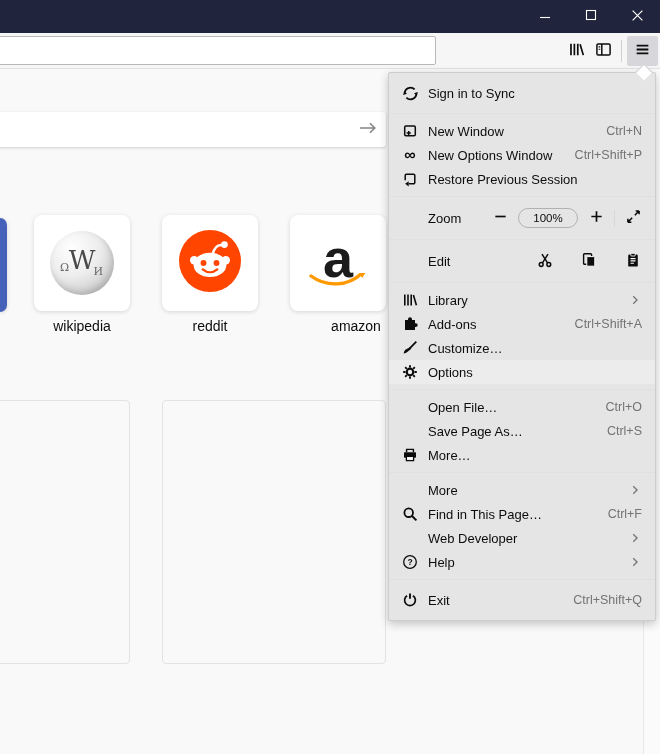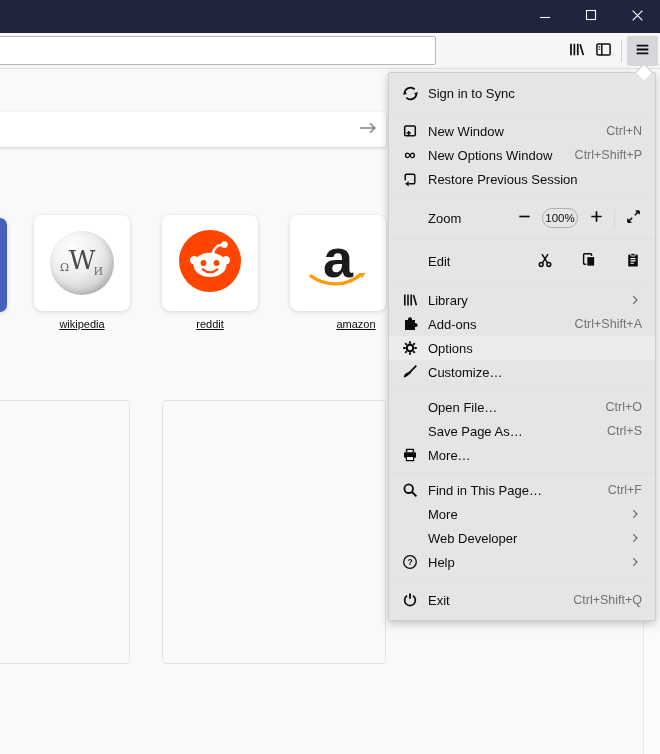--- a/index.html
+++ b/index.html
@@ -17,21 +17,21 @@
   .tbtn.active { background:#d7d7db; }
   .tb-divider { position:absolute; left:621px; top:7px; width:1px; height:22px; background:#d0d0d2; }
 
   
   .page { position:absolute; left:0; top:69px; width:660px; height:685px; background:#f9f9fa; }
   .scrollbar { position:absolute; right:0; top:0; width:17px; height:685px; background:#fbfbfc; border-left:1px solid #e8e8ea; z-index:1; }
   .searchbar { position:absolute; left:-16px; top:43px; width:402px; height:35px; background:#fff; border-radius:3px; box-shadow:0 1px 3px rgba(12,12,13,.18); display:flex; align-items:center; }
   .searchinput { flex:1; border:none; outline:none; background:transparent; font-size:14px; padding:0 12px; color:#0c0c0d; }
   .search-go { width:36px; height:35px; background:transparent; border:none; display:flex; align-items:center; justify-content:center; }
   .tile { position:absolute; top:146px; width:96px; height:96px; background:#fff; border-radius:8px; box-shadow:0 1px 4px rgba(12,12,13,.15); display:flex; align-items:center; justify-content:center; }
-  .tlabel { position:absolute; top:249px; width:96px; text-align:center; font-size:11px; color:#0c0c0d;text-decoration:underline; }
+  .tlabel { position:absolute; top:249px; width:96px; text-align:center; font-size:14px; color:#0c0c0d; }
   .tile-partial { position:absolute; left:0; top:149px; width:7px; height:94px; background:#4561ba; border-radius:0 8px 8px 0; box-shadow:0 1px 4px rgba(12,12,13,.15); }
   .wikiglobe { width:64px; height:64px; border-radius:50%; background:radial-gradient(circle at 35% 28%, #ffffff 0%, #ececec 45%, #cfcfcf 75%, #b9b9b9 100%); position:relative; box-shadow:inset -2px -3px 6px rgba(0,0,0,.15); }
   .wikiglobe .w-main { position:absolute; left:50%; top:46%; transform:translate(-50%,-50%); font-family:"DejaVu Serif", serif; font-size:26px; color:#4a4a4a; }
   .wikiglobe .w-a { position:absolute; left:10px; top:30px; font-family:"DejaVu Serif", serif; font-size:11px; color:#6a6a6a; }
   .wikiglobe .w-b { position:absolute; right:11px; top:34px; font-family:"DejaVu Serif", serif; font-size:11px; color:#6a6a6a; }
   .amz { position:relative; width:64px; height:64px; display:flex; align-items:center; justify-content:center; }
   .amz .a-letter { font-size:54px; font-weight:700; color:#1b1b1b; line-height:0.9; margin-top:-10px; }
   .amz svg { position:absolute; left:2px; bottom:6px; }
   .hcard { position:absolute; top:331px; height:264px; width:224px; background:#f9f9fa; border:1px solid #e3e3e6; border-radius:4px; }
 
@@ -44,21 +44,21 @@
   .mi.tall { height:30px; }
   .mi.wide { height:32px; }
   .mi.hl { background:#ececec; }
   .ic { width:18px; margin-right:9px; display:flex; align-items:center; justify-content:center; flex:none; }
   .lbl { flex:1; white-space:nowrap; }
   .sc { color:#737373; font-size:12.5px; white-space:nowrap; }
   .chev { display:flex; width:16px; justify-content:flex-end; }
   .mask-glyph { font-weight:700; font-size:16px; line-height:1; color:#0c0c0d; }
   .zctl { display:flex; align-items:center; }
   .zbtn { background:transparent; border:none; width:18px; height:20px; display:flex; align-items:center; justify-content:center; padding:0; }
-  .zpill { width:36px; height:20px; border:1px solid #b1b1b3; border-radius:10px; font-size:11.5px; display:flex; align-items:center; justify-content:center; margin:0 9px; color:#0c0c0d; }
+  .zpill { width:60px; height:20px; border:1px solid #b1b1b3; border-radius:10px; font-size:11.5px; display:flex; align-items:center; justify-content:center; margin:0 9px; color:#0c0c0d; }
   .zdiv { width:1px; height:17px; background:#d7d7db; margin:0 9px; }
   .ectl { display:flex; align-items:center; gap:26px; }
   .ebtn { background:transparent; border:none; width:18px; height:20px; display:flex; align-items:center; justify-content:center; padding:0; }
 </style>
 </head>
 <body>
 
 <div class="titlebar">
   <button class="winbtn">
     <span><svg width="12" height="12" viewBox="0 0 12 12">
@@ -275,40 +275,40 @@
     </div>
     <div class="mi">
       <span class="ic">
           <svg width="16" height="16" viewBox="0 0 16 16">
             <path d="M3 4h3V3.2a2 2 0 0 1 4 0V4h3v3.2h.8a1.9 1.9 0 0 1 0 3.8H13V14H3z" fill="#0c0c0d"></path>
           </svg>
         </span>
       <span class="lbl">Add-ons</span>
       <span class="sc">Ctrl+Shift+A</span>
     </div>
+    <div class="mi">
+      <span class="ic">
+          <svg width="16" height="16" viewBox="0 0 16 16">
+            <path d="M14.3 1.7L7.7 8.3" stroke="#0c0c0d" stroke-width="1.8" fill="none"></path>
+            <path d="M7.9 7.3l1.4 1.4-4 3.3c-.9.7-2.1 1.2-3.7 1.4.4-1.4.9-2.7 1.7-3.6z" fill="#0c0c0d"></path>
+          </svg>
+        </span>
+      <span class="lbl">Customize…</span>
+    </div>
     <div class="mi hl">
       <span class="ic">
           <svg width="16" height="16" viewBox="0 0 16 16">
             <g stroke="#0c0c0d" stroke-width="1.9" fill="none">
               <path d="M8 1.2v2.3M8 12.5v2.3M1.2 8h2.3M12.5 8h2.3M3.2 3.2l1.6 1.6M11.2 11.2l1.6 1.6M12.8 3.2l-1.6 1.6M4.8 11.2l-1.6 1.6"></path>
               <circle cx="8" cy="8" r="3.3" stroke-width="2.2"></circle>
             </g>
           </svg>
         </span>
       <span class="lbl">Options</span>
     </div>
-    <div class="mi">
-      <span class="ic">
-          <svg width="16" height="16" viewBox="0 0 16 16">
-            <path d="M14.3 1.7L7.7 8.3" stroke="#0c0c0d" stroke-width="1.8" fill="none"></path>
-            <path d="M7.9 7.3l1.4 1.4-4 3.3c-.9.7-2.1 1.2-3.7 1.4.4-1.4.9-2.7 1.7-3.6z" fill="#0c0c0d"></path>
-          </svg>
-        </span>
-      <span class="lbl">Customize…</span>
-    </div>
   </div>
   <div class="msep"></div>
 
   <div class="sec">
     <div class="mi">
       <span class="ic"></span>
       <span class="lbl">Open File…</span>
       <span class="sc">Ctrl+O</span>
     </div>
     <div class="mi">
@@ -323,40 +323,40 @@
             <rect x="2" y="5.2" width="12" height="5.6" rx="0.8" fill="#0c0c0d"></rect>
             <rect x="4.4" y="9.4" width="7.2" height="4.2" fill="#fff" stroke="#0c0c0d" stroke-width="1.3"></rect>
           </svg>
         </span>
       <span class="lbl">More…</span>
     </div>
   </div>
   <div class="msep"></div>
 
   <div class="sec">
-    <div class="mi">
-      <span class="ic">
-          <svg width="16" height="16" viewBox="0 0 16 16">
-            <circle cx="6.7" cy="6.7" r="4.3" stroke="#0c0c0d" stroke-width="1.8" fill="none"></circle>
-            <path d="M10 10l4.4 4.4" stroke="#0c0c0d" stroke-width="2" fill="none"></path>
-          </svg>
-        </span>
-      <span class="lbl">Find in This Page…</span>
-      <span class="sc">Ctrl+F</span>
-    </div>
     <div class="mi">
       <span class="ic"></span>
       <span class="lbl">More</span>
       <span class="chev">
           <svg width="14" height="14" viewBox="0 0 16 16">
             <path d="M6 3.8L10.3 8 6 12.2" stroke="#737373" stroke-width="1.5" fill="none"></path>
           </svg>
         </span>
     </div>
     <div class="mi">
+      <span class="ic">
+          <svg width="16" height="16" viewBox="0 0 16 16">
+            <circle cx="6.7" cy="6.7" r="4.3" stroke="#0c0c0d" stroke-width="1.8" fill="none"></circle>
+            <path d="M10 10l4.4 4.4" stroke="#0c0c0d" stroke-width="2" fill="none"></path>
+          </svg>
+        </span>
+      <span class="lbl">Find in This Page…</span>
+      <span class="sc">Ctrl+F</span>
+    </div>
+    <div class="mi">
       <span class="ic"></span>
       <span class="lbl">Web Developer</span>
       <span class="chev">
           <svg width="14" height="14" viewBox="0 0 16 16">
             <path d="M6 3.8L10.3 8 6 12.2" stroke="#737373" stroke-width="1.5" fill="none"></path>
           </svg>
         </span>
     </div>
     <div class="mi">
       <span class="ic">

